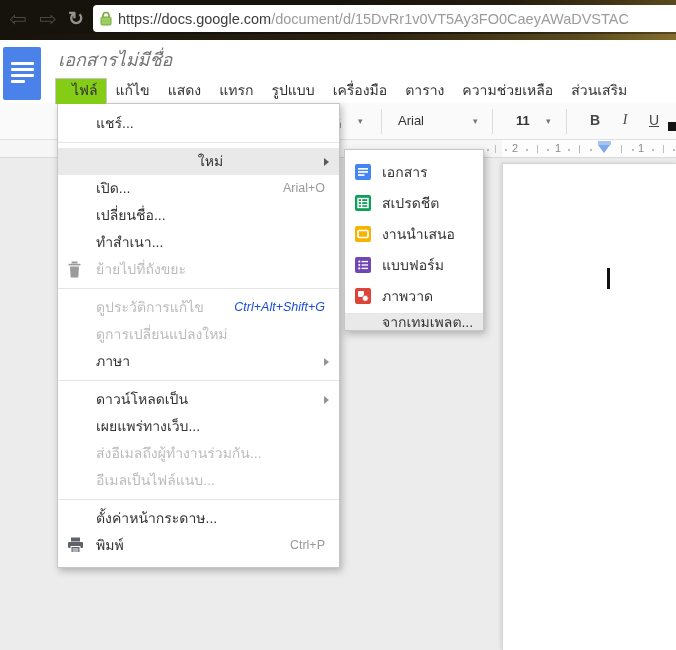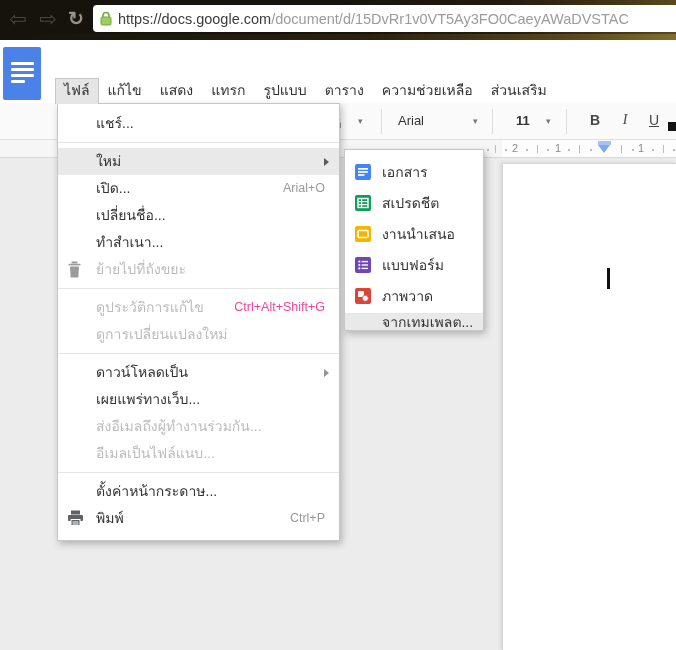--- a/index.html
+++ b/index.html
@@ -27,21 +27,21 @@
   .logo{position:absolute;left:3px;top:7px;width:38px;height:53px;background:#4a82e9;border-radius:2px;}
   .logo .l{position:absolute;left:8px;height:3px;background:#fff;border-radius:1px;}
   .logo .l1{top:15px;width:23px;}
   .logo .l2{top:21px;width:23px;}
   .logo .l3{top:27px;width:23px;}
   .logo .l4{top:33px;width:14px;}
   .doctitle{position:absolute;left:58px;top:5px;font-size:18px;font-style:italic;color:#737373;}
 
   .menubar{position:absolute;left:55px;top:38px;display:flex;align-items:flex-start;}
   .mb-item{padding:4px 9px 5px 9px;font-size:14px;color:#333;line-height:16px;white-space:nowrap;}
-  .mb-item.open{background:#e5e5e5;border:1px solid #c6c6c6;border-bottom:none;padding:3px 8px 6px 8px;position:relative;z-index:30;}
+  .mb-item.open{background:#84cc16;border:1px solid #c6c6c6;border-bottom:none;padding:3px 8px 6px 16px;position:relative;z-index:30;}
 
   
   .toolbar{position:absolute;left:0;top:103px;width:676px;height:37px;background:#fafafa;border-bottom:1px solid #e0e0e0;box-sizing:border-box;}
   .tb-text{position:absolute;top:10px;font-size:13px;color:#333;}
   .tb-caret{position:absolute;top:13px;font-size:9px;color:#777;}
   .tb-sep{position:absolute;top:6px;width:1px;height:25px;background:#dcdcdc;}
   .tb-btn{position:absolute;top:9px;font-size:14px;color:#474747;width:18px;text-align:center;}
   .swatch{position:absolute;left:668px;top:19px;width:12px;height:9px;background:#141414;}
 
   
@@ -59,22 +59,22 @@
   .page{position:absolute;left:502px;top:5px;width:174px;height:487px;background:#fff;
     border-top:1px solid #d5d5d5;border-left:1px solid #d5d5d5;box-shadow:-2px -1px 3px rgba(0,0,0,0.08);}
   .caret{position:absolute;left:104px;top:104px;width:2.5px;height:21px;background:#101010;}
 
   
   .filemenu{position:absolute;left:57px;top:103px;width:283px;box-sizing:border-box;background:#fff;
     border:1px solid #c6c6c6;box-shadow:2px 3px 7px rgba(0,0,0,0.25);padding:6px 0 8px 0;z-index:20;}
   .mi{position:relative;height:27px;line-height:27px;padding:0 14px 0 38px;font-size:14px;color:#333;white-space:nowrap;}
   .mi .sc{float:right;color:#9a9a9a;font-size:12.5px;}
   .mi.disabled{color:#bcbcbc;}
-  .mi.disabled .sc{color:#ec4899;}
-  .mi.hl{background:#e9e9e9;}
+  .mi.disabled .sc{color:#1d4ed8;font-style:italic;}
+  .mi.hl{background:#e9e9e9;text-align:center;}
   .mi .arrow{position:absolute;right:10px;top:50%;margin-top:-4px;width:0;height:0;
     border-left:5px solid #5a5a5a;border-top:4px solid transparent;border-bottom:4px solid transparent;}
   .mi .arrow.gray{border-left-color:#949494;}
   .mi .mi-icon{position:absolute;left:9px;top:5px;}
   .msep{border-top:1px solid #e5e5e5;margin:5px 0;}
 
   
   .submenu{position:absolute;left:344px;top:149px;width:140px;box-sizing:border-box;background:#fff;
     border:1px solid #c6c6c6;box-shadow:2px 3px 7px rgba(0,0,0,0.25);padding:6px 0 0 0;z-index:25;}
   .smi{display:flex;align-items:center;height:31px;padding:0 8px 0 10px;font-size:14px;color:#333;}
@@ -100,26 +100,28 @@
     </div>
   </div>
 
   <div class="docshead">
     <div class="logo">
       <div class="l l1"></div>
         <div class="l l2"></div>
         <div class="l l3"></div>
         <div class="l l4"></div>
     </div>
+    <div class="doctitle">เอกสารไม่มีชื่อ</div>
     <div class="menubar">
       <div class="mb-item open">ไฟล์</div>
       <div class="mb-item">แก้ไข</div>
       <div class="mb-item">แสดง</div>
       <div class="mb-item">แทรก</div>
       <div class="mb-item">รูปแบบ</div>
+      <div class="mb-item">เครื่องมือ</div>
       <div class="mb-item">ตาราง</div>
       <div class="mb-item">ความช่วยเหลือ</div>
       <div class="mb-item">ส่วนเสริม</div>
     </div>
   </div>
 
   <div class="toolbar">
     <span class="tb-text" style="left:333px;">ติ</span>
     <span class="tb-caret" style="left:358px;">▾</span>
     <div class="tb-sep" style="left:381px;"></div>
@@ -177,20 +179,21 @@
       <svg class="mi-icon" width="15" height="17" viewBox="0 0 15 17">
         <rect x="4.5" y="0.5" width="6" height="2" rx="0.6" fill="#9b9b9b"></rect>
         <rect x="1.5" y="2.8" width="12" height="1.6" fill="#9b9b9b"></rect>
         <path d="M3 5.5 h9 l-0.7 11 h-7.6 z" fill="#9b9b9b"></path>
       </svg>
       <span>ย้ายไปที่ถังขยะ</span>
     </div>
     <div class="msep"></div>
     <div class="mi disabled"><span class="sc">Ctrl+Alt+Shift+G</span><span>ดูประวัติการแก้ไข</span></div>
     <div class="mi disabled"><span>ดูการเปลี่ยนแปลงใหม่</span></div>
+    <div class="mi"><span>ภาษา</span><span class="arrow gray"></span></div>
     <div class="msep"></div>
     <div class="mi"><span>ดาวน์โหลดเป็น</span><span class="arrow gray"></span></div>
     <div class="mi"><span>เผยแพร่ทางเว็บ...</span></div>
     <div class="mi disabled"><span>ส่งอีเมลถึงผู้ทำงานร่วมกัน...</span></div>
     <div class="mi disabled"><span>อีเมลเป็นไฟล์แนบ...</span></div>
     <div class="msep"></div>
     <div class="mi"><span>ตั้งค่าหน้ากระดาษ...</span></div>
     <div class="mi">
       <svg class="mi-icon" width="17" height="16" viewBox="0 0 17 16">
         <rect x="4" y="0.5" width="9" height="4" fill="#5f6368"></rect>

